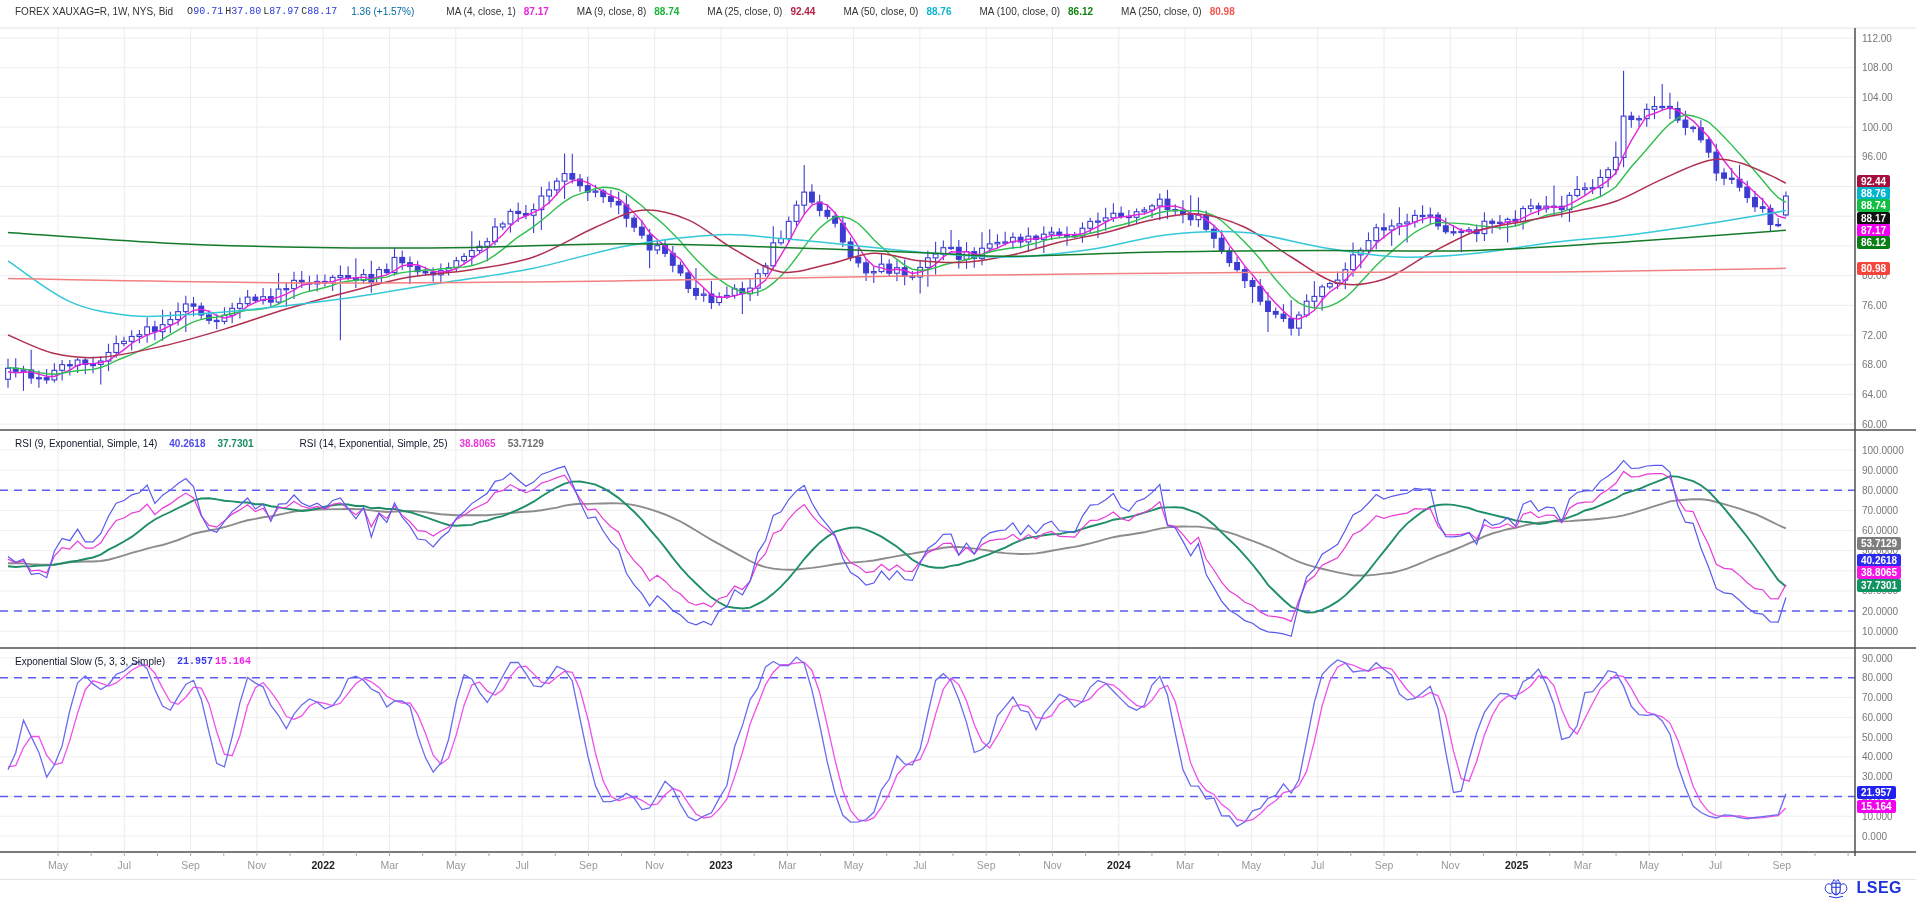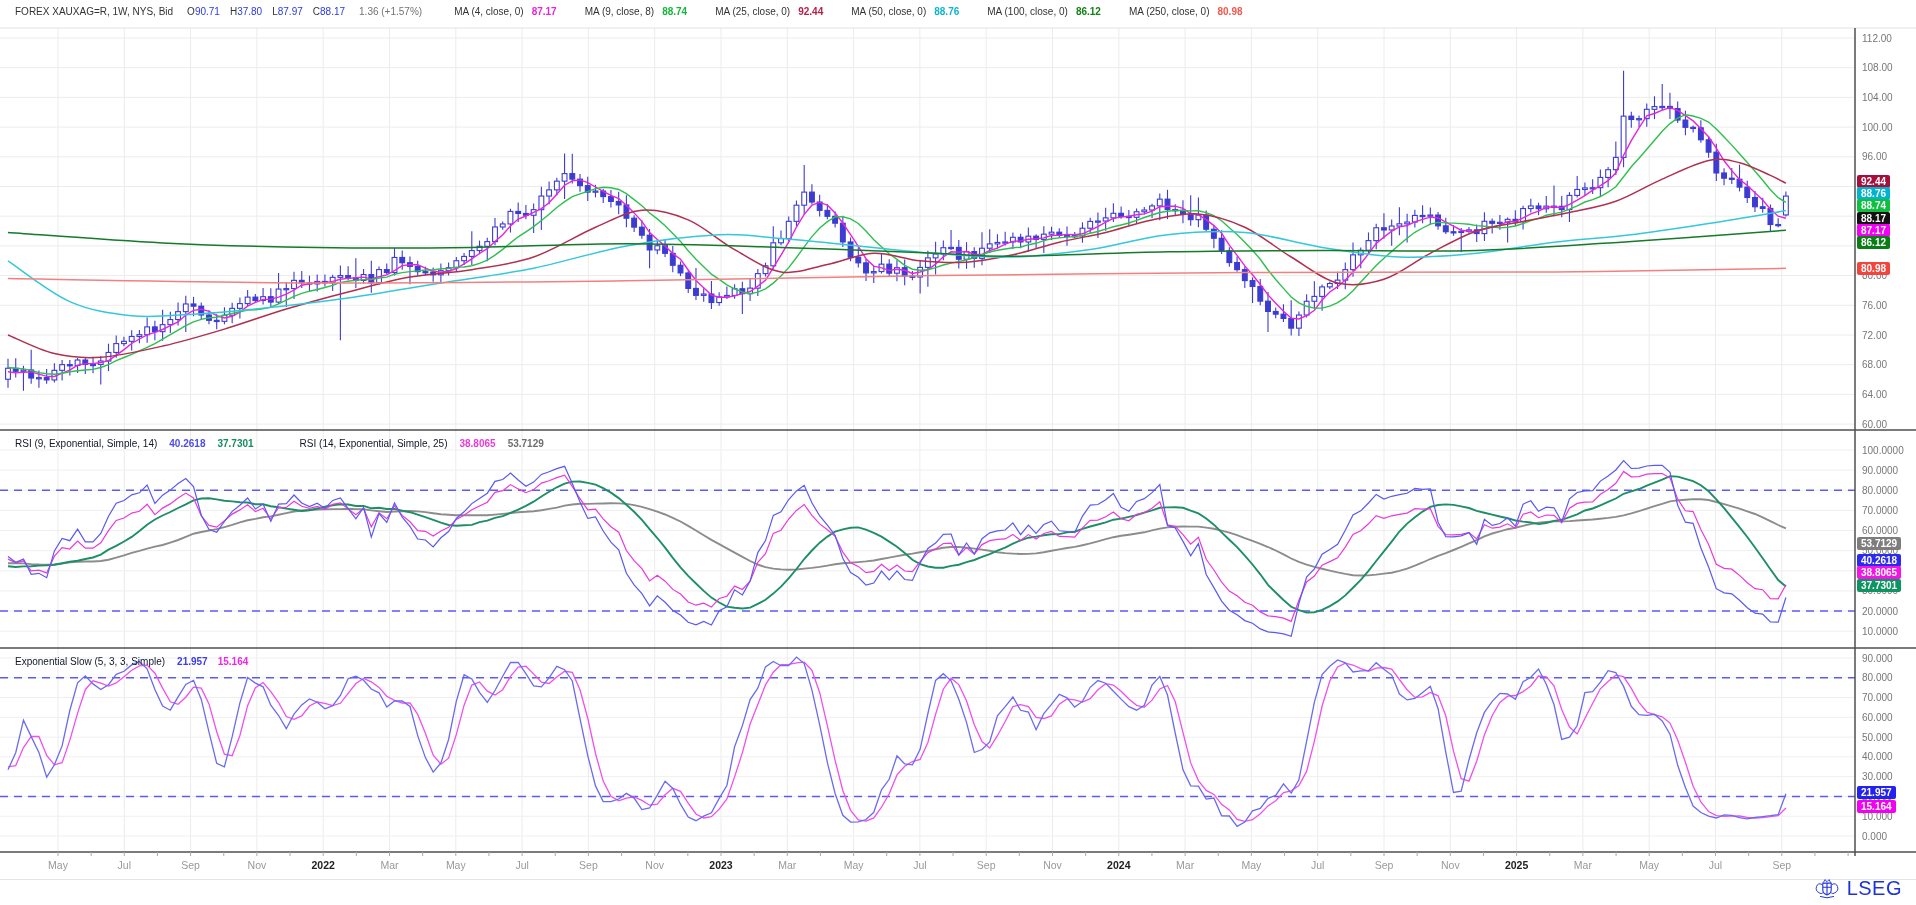--- a/index.html
+++ b/index.html
@@ -4,31 +4,31 @@
 <style>
   html,body{margin:0;padding:0;background:#fff;}
   #app{position:relative;width:1916px;height:905px;background:#ffffff;
        font-family:"Liberation Sans",sans-serif;overflow:hidden;}
   #chart-svg{position:absolute;left:0;top:0;}
   .legend-row{position:absolute;display:flex;align-items:center;white-space:nowrap;
               font-size:10px;color:#333;z-index:5;}
   #main-legend{left:15px;top:6px;gap:14px;}
   #rsi-legend{left:15px;top:438px;gap:12px;}
   #stoch-legend{left:15px;top:656px;gap:12px;}
-  .qgroup{display:flex;gap:10px;}
+  .qgroup{display:flex;gap:2px;font-family:Liberation Mono, monospace;}
   .qf .l{color:#333;}
   .qf .v{color:#2a3ae0;}
-  .blueval{color:#737373;}
+  .blueval{color:#0369a1;}
   .ma-group{display:flex;gap:28px;margin-left:18px;}
   .ma-item .l{color:#333;margin-right:8px;}
   .lg-title{color:#0f172a;}
   .badge{position:absolute;left:1857px;height:13px;line-height:13px;padding:0 4px;
          font-size:10px;font-weight:bold;color:#fff;border-radius:2px;z-index:6;}
   #logo{position:absolute;right:14px;bottom:5px;display:flex;align-items:center;gap:6px;z-index:5;}
-  #logo .logotext{color:#1d33d8;font-weight:normal;font-size:20px;letter-spacing:0.5px;}
+  #logo .logotext{color:#1d33d8;font-weight:bold;font-size:16px;letter-spacing:0.5px;}
 </style>
 </head>
 <body>
 
 <div id="app">
 
   <svg id="chart-svg" width="1916" height="905">
       <defs>
         <clipPath id="clipMain">
           <rect x="0" y="29" width="1855" height="400"></rect>
@@ -724,21 +724,21 @@
   <div id="main-legend" class="legend-row">
     <span>FOREX XAUXAG=R, 1W, NYS, Bid</span>
     <span id="quote-fields" class="qgroup">
         <span class="qf"><span class="l">O</span><span class="v">90.71</span></span>
         <span class="qf"><span class="l">H</span><span class="v">37.80</span></span>
         <span class="qf"><span class="l">L</span><span class="v">87.97</span></span>
         <span class="qf"><span class="l">C</span><span class="v">88.17</span></span>
       </span>
     <span class="blueval">1.36 (+1.57%)</span>
     <span id="ma-legend" class="ma-group">
-        <span class="ma-item"><span class="l">MA (4, close, 0)</span><span style="color: rgb(232, 35, 220); font-weight: bold;">87.17</span></span>
+        <span class="ma-item"><span class="l">MA (4, close, 1)</span><span style="color: rgb(232, 35, 220); font-weight: bold;">87.17</span></span>
         <span class="ma-item"><span class="l">MA (9, close, 8)</span><span style="color: rgb(23, 180, 59); font-weight: bold;">88.74</span></span>
         <span class="ma-item"><span class="l">MA (25, close, 0)</span><span style="color: rgb(181, 34, 70); font-weight: bold;">92.44</span></span>
         <span class="ma-item"><span class="l">MA (50, close, 0)</span><span style="color: rgb(13, 180, 207); font-weight: bold;">88.76</span></span>
         <span class="ma-item"><span class="l">MA (100, close, 0)</span><span style="color: rgb(19, 130, 19); font-weight: bold;">86.12</span></span>
         <span class="ma-item"><span class="l">MA (250, close, 0)</span><span style="color: rgb(244, 86, 77); font-weight: bold;">80.98</span></span>
       </span>
   </div>
 
   <div id="rsi-legend" class="legend-row">
       <span class="lg-title">RSI (9, Exponential, Simple, 14)</span>

